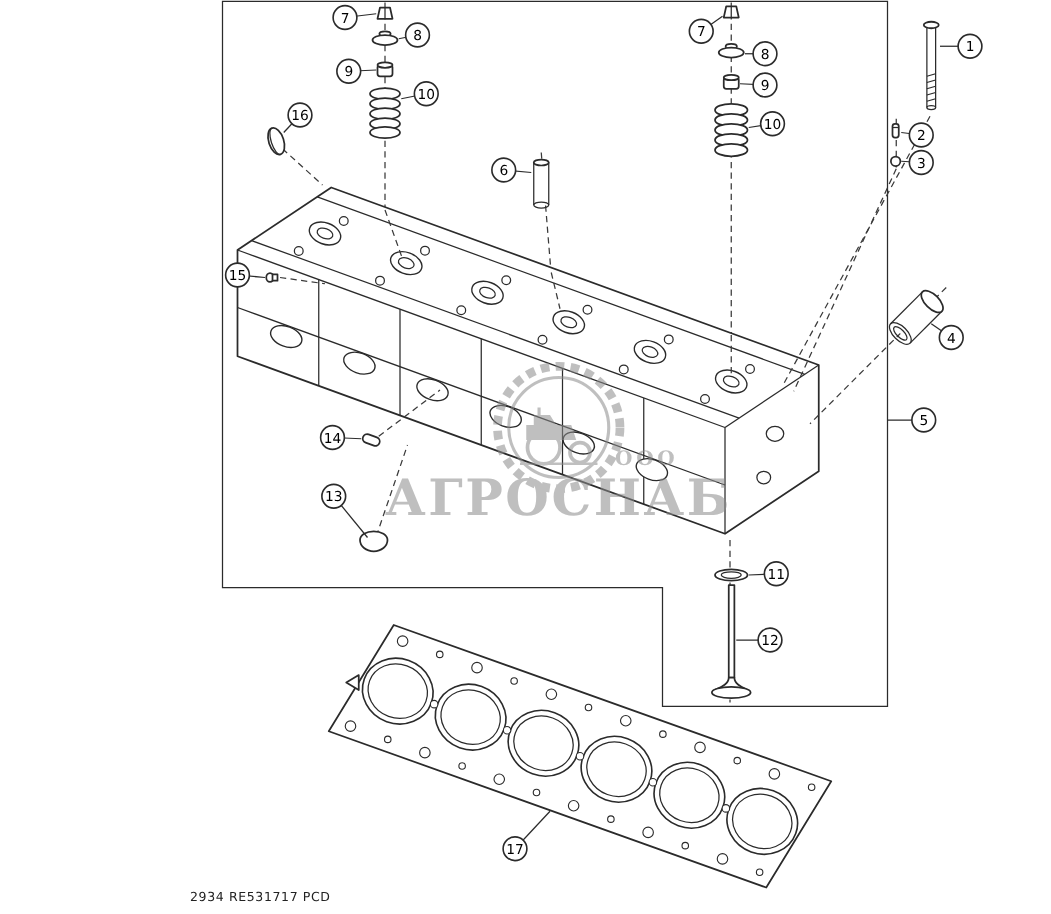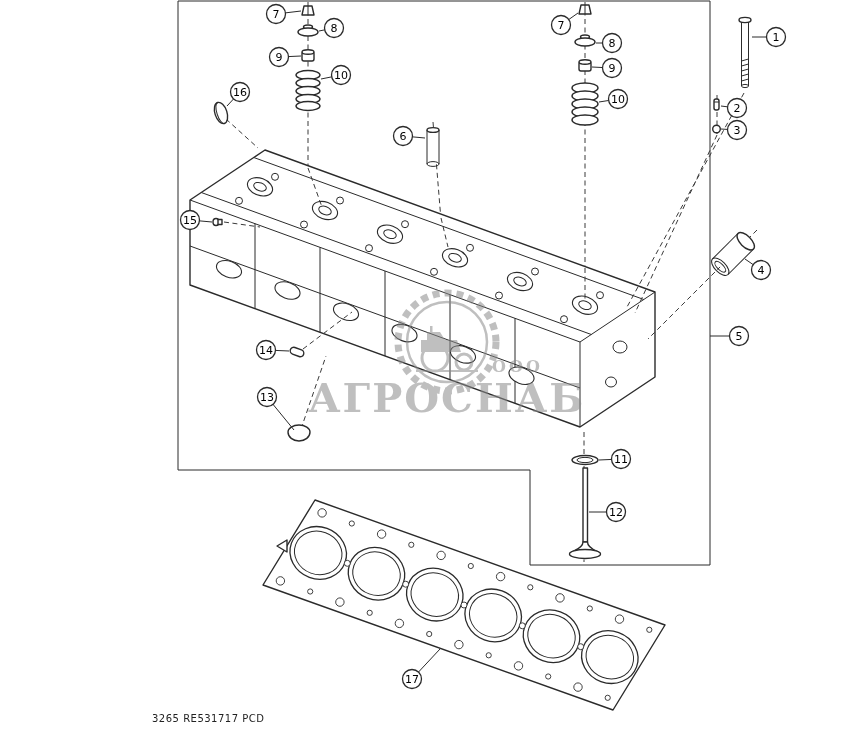--- a/index.html
+++ b/index.html
@@ -335,14 +335,14 @@
         <text x="190" y="224" class="callout-num">15</text>
         <line x1="227" y1="106" x2="240" y2="92" class="leader"></line>
         <circle cx="240" cy="92" r="9.5" class="callout-circle"></circle>
         <text x="240" y="96" class="callout-num">16</text>
         <line x1="440" y1="649" x2="412" y2="679" class="leader"></line>
         <circle cx="412" cy="679" r="9.5" class="callout-circle"></circle>
         <text x="412" y="683" class="callout-num">17</text>
       </g>
   </svg>
 
-  <div class="footer">3265 RE531717 PCD</div>
+  <div class="footer">2934 RE531717 PCD</div>
 </div>
 
 </body></html>

